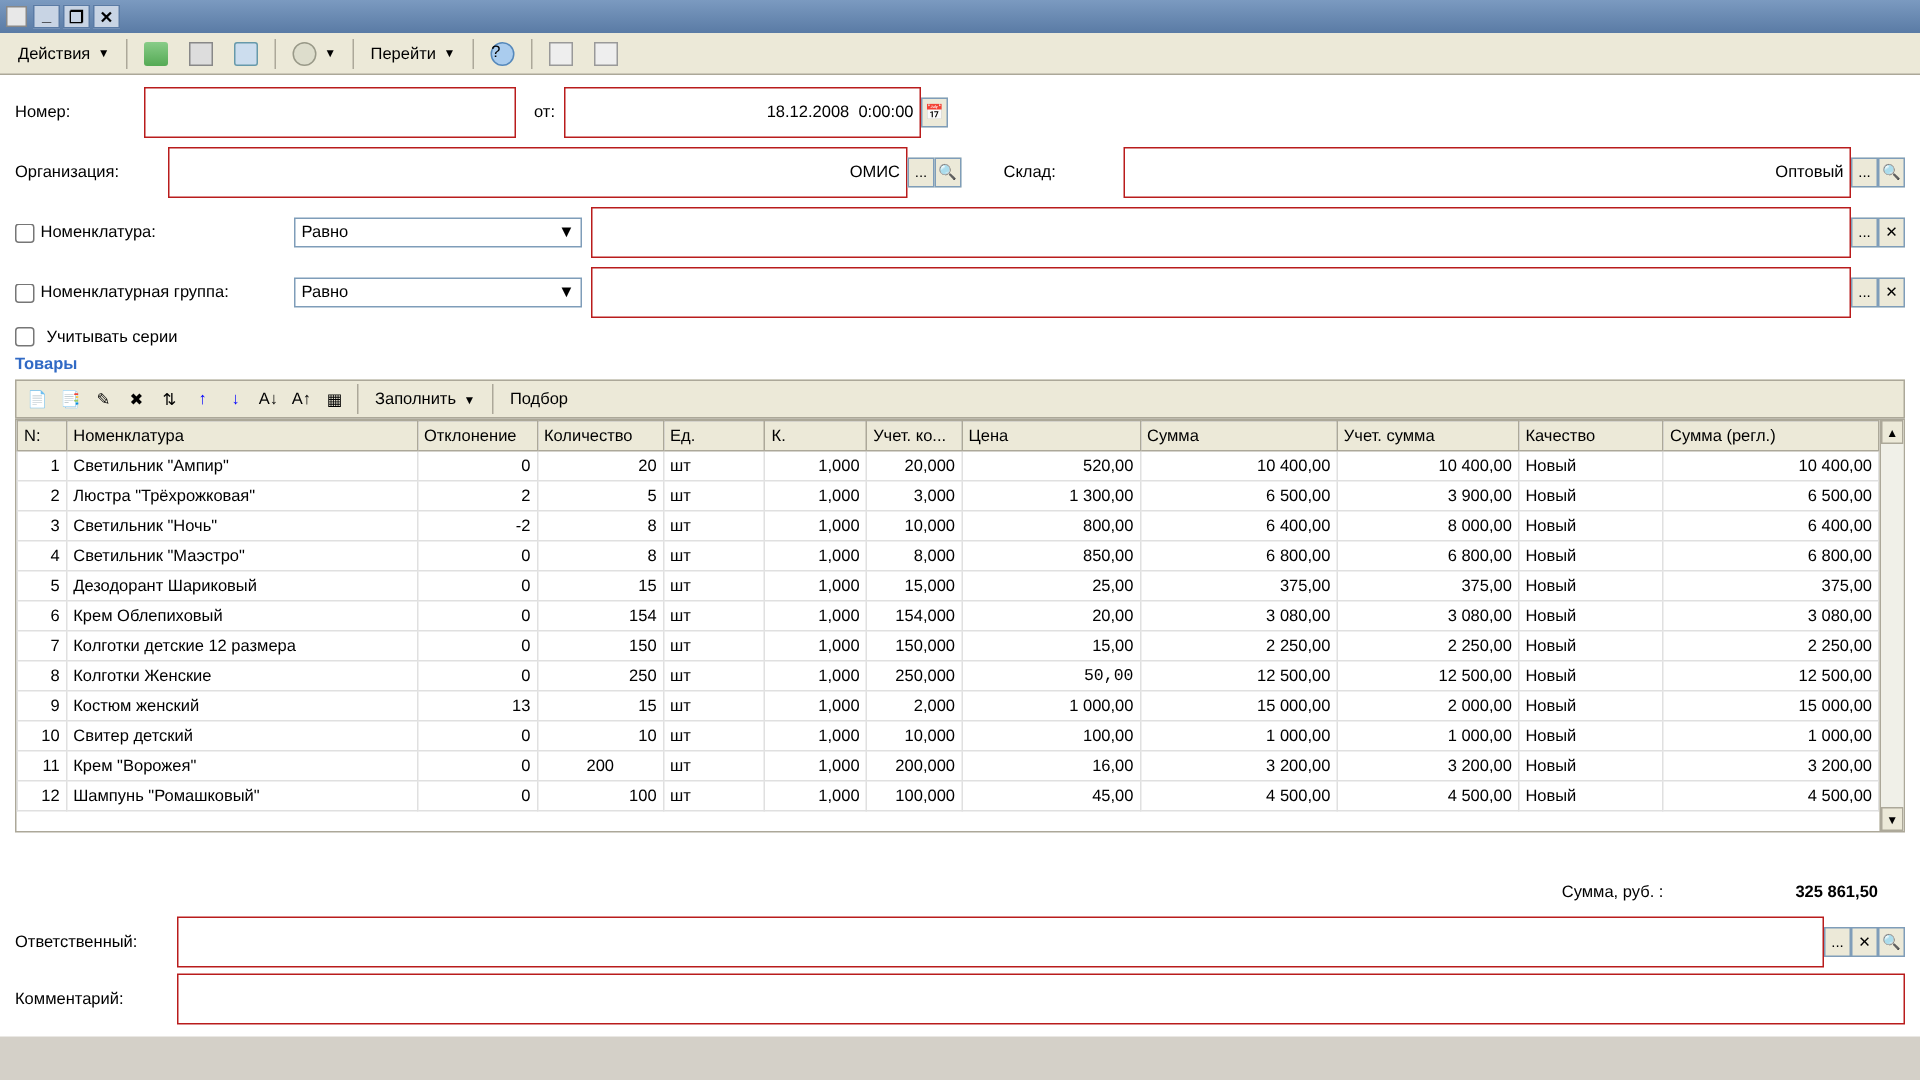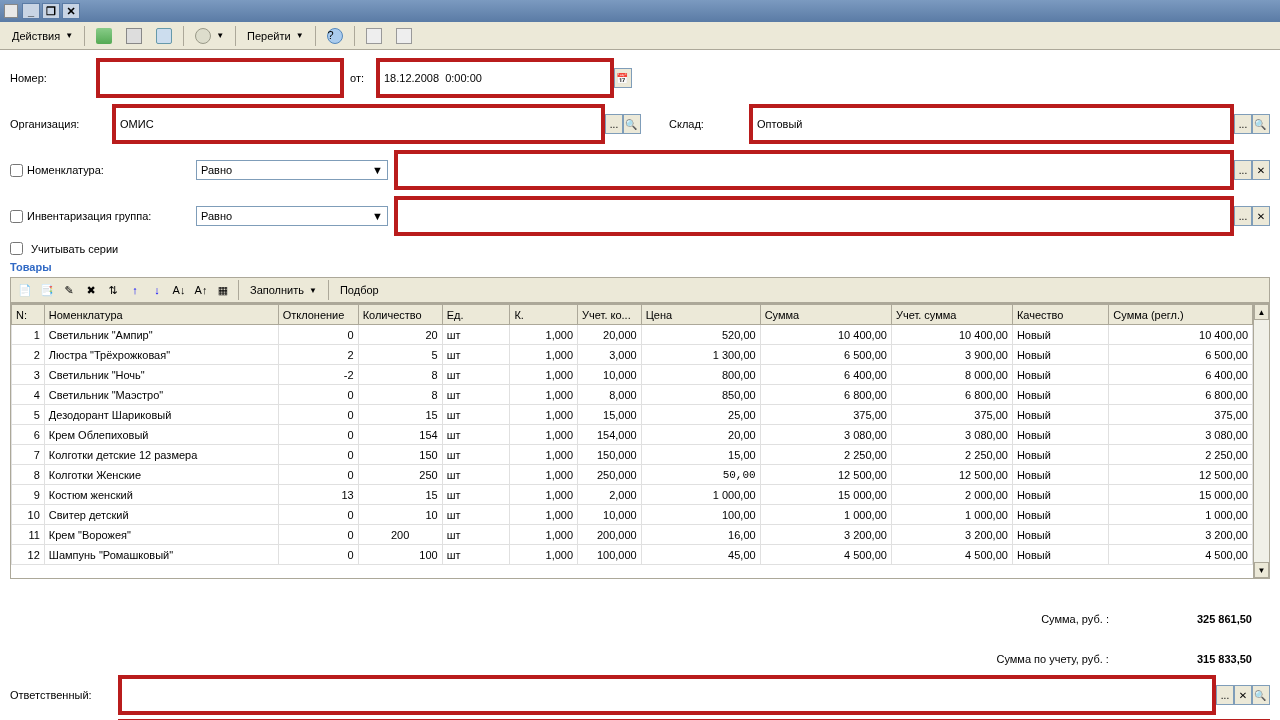--- a/index.html
+++ b/index.html
@@ -18,21 +18,21 @@
 .icon-copy { background: #ddd; border: 1px solid #888; position: relative; }
 .icon-refresh { background: #cde; border: 1px solid #69a; border-radius: 2px; }
 .icon-gear { background: #ddc; border: 1px solid #998; border-radius: 50%; }
 .icon-help { background: #ace; border: 1px solid #58b; border-radius: 50%; }
 .icon-list { background: #eee; border: 1px solid #999; }
 .form-area { background: #fff; padding: 8px 10px; }
 .form-row { display: flex; align-items: center; margin-bottom: 6px; gap: 6px; }
 .form-row label { color: #000; }
 .lbl-80 { width: 80px; }
 .lbl-50 { width: 62px; }
-.input { border: 4px solid #b91c1c; height: 20px; padding: 16px 4px; background: #fff; }
+.input { border: 1px solid #b91c1c; height: 20px; padding: 16px 4px; background: #fff; text-align: right; }
 .input-num { width: 248px; }
 .input-date { width: 238px; }
 .input-org { width: 493px; }
 .input-full { flex: 1; }
 .mini-btn { width: 18px; height: 20px; border: 1px solid #7f9db9; background: #ece9d8; display: flex; align-items: center; justify-content: center; cursor: pointer; font-size: 10px; }
 .group-box { display: flex; align-items: center; }
 .section-header { font-weight: bold; color: #316ac5; margin: 4px 0; }
 .checkbox-row { display: flex; align-items: center; gap: 8px; }
 .checkbox-row input[type=checkbox] { width: 13px; height: 13px; }
 .select-combo { border: 1px solid #7f9db9; height: 20px; width: 192px; padding: 0 4px; background: #fff; display: flex; align-items: center; justify-content: space-between; }
@@ -105,21 +105,21 @@
     </div>
   <div class="tb-btn">
       <span class="icon-sm icon-list"></span>
     </div>
 </div>
 
 <div class="form-area">
   <div class="form-row">
     <label class="lbl-80">Номер:</label>
     <input class="input input-num" value="" style="">
-    <label class="lbl-50" style="width:20px;text-align:left">от:</label>
+    <label class="lbl-50" style="width:20px;text-align:right">от:</label>
     <div class="group-box">
       <input class="input input-date" value="18.12.2008  0:00:00" style="">
       <span class="mini-btn">📅</span>
     </div>
   </div>
   <div class="form-row">
     <label class="lbl-80" style="width:96px">Организация:</label>
     <div class="group-box">
       <input class="input input-org" value="ОМИС" style="">
       <span class="mini-btn">...</span>
@@ -146,21 +146,21 @@
     <div class="group-box" style="flex:1">
       <input class="input input-full" style="">
       <span class="mini-btn">...</span>
       <span class="mini-btn">✕</span>
     </div>
   </div>
 
   <div class="cond-row">
     <div class="cond-lbl">
       <input type="checkbox" style="">
-      <label>Инвентаризация группа:</label>
+      <label>Номенклатурная группа:</label>
     </div>
     <div class="select-combo">
         <span>Равно</span>
         <span>▼</span>
       </div>
     <div class="group-box" style="flex:1">
       <input class="input input-full" style="">
       <span class="mini-btn">...</span>
       <span class="mini-btn">✕</span>
     </div>
@@ -391,24 +391,20 @@
       <div class="track"></div>
       <div class="sbtn">▼</div>
     </div>
   </div>
 
   <div class="totals">
     <div class="totals-row">
       <span class="totals-label">Сумма, руб. :</span>
       <span class="totals-value">325 861,50</span>
     </div>
-    <div class="totals-row">
-      <span class="totals-label">Сумма по учету, руб. :</span>
-      <span class="totals-value">315 833,50</span>
-    </div>
   </div>
 
   <div class="bottom-row">
     <label>Ответственный:</label>
     <div class="group-box" style="flex:1">
       <input class="input input-full" style="">
       <span class="mini-btn">...</span>
       <span class="mini-btn">✕</span>
       <span class="mini-btn">🔍</span>
     </div>

